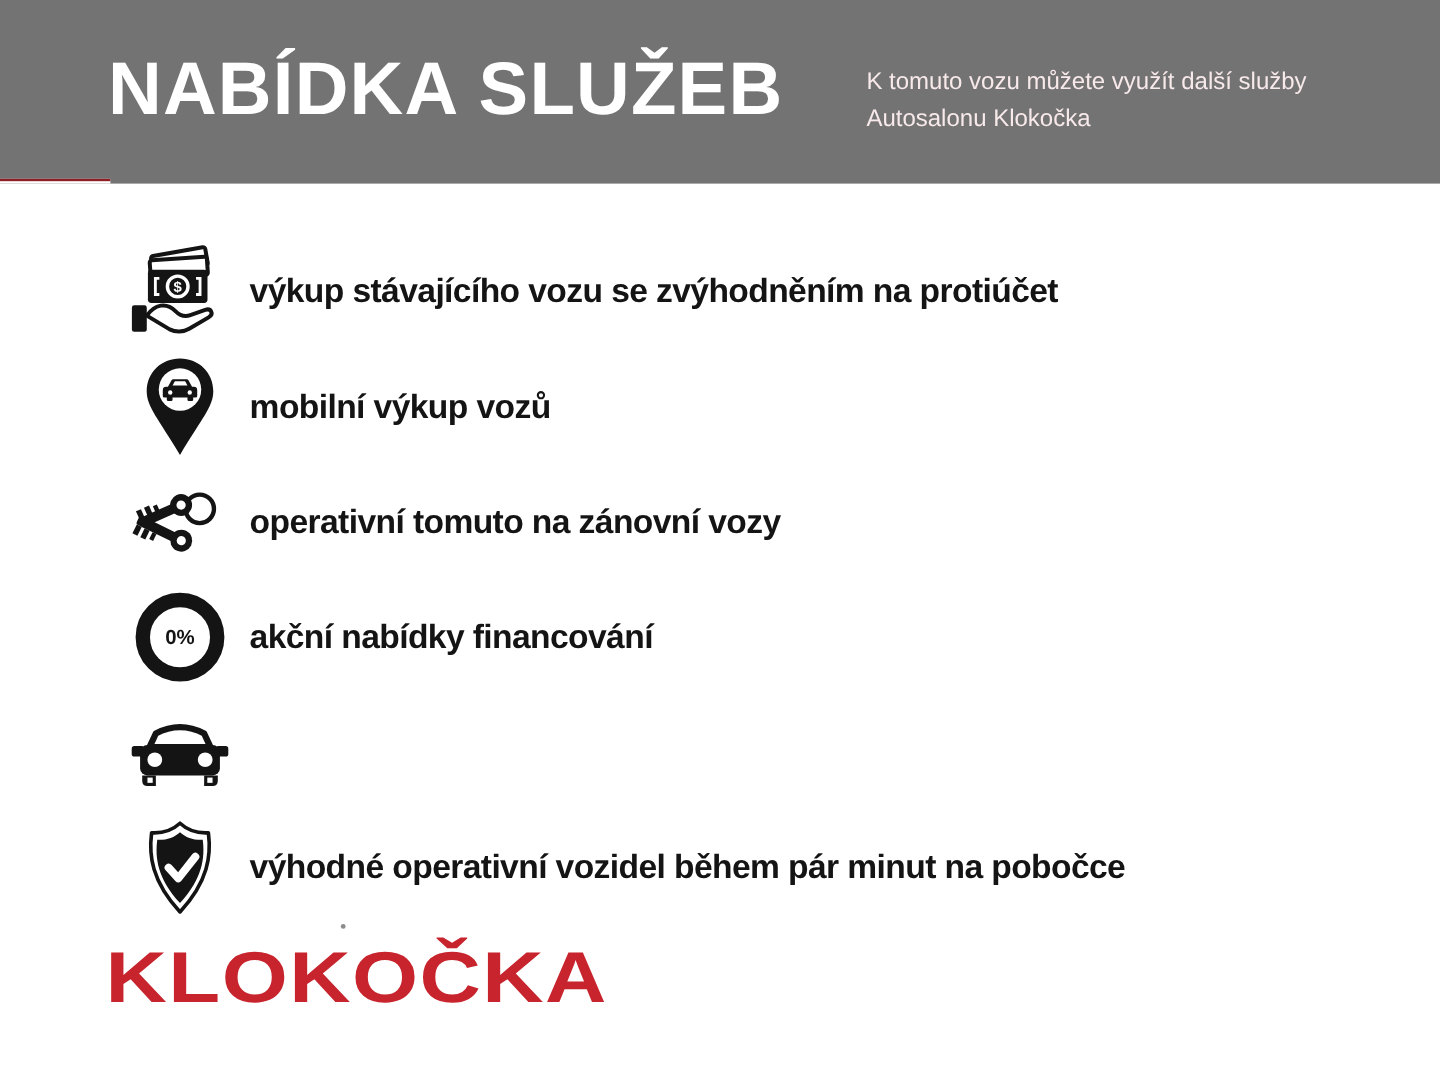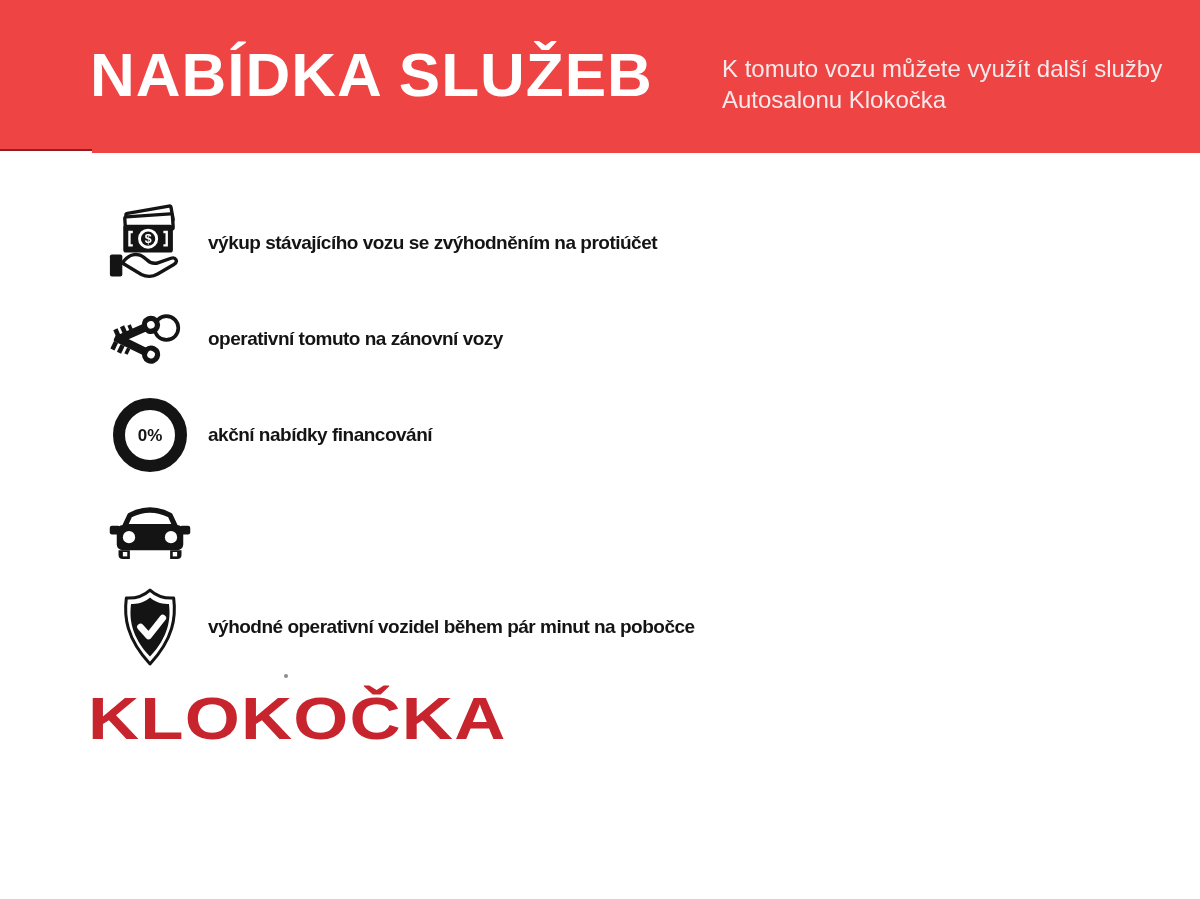--- a/index.html
+++ b/index.html
@@ -14,39 +14,39 @@
     height: 899px;
     background: #ffffff;
     overflow: hidden;
   }
 
   
   .band {
     position: relative;
     width: 100%;
     height: 153px;
-    background: #ef4444;
+    background: #737373;
   }
   .band-title {
     position: absolute;
     left: 90px;
     top: 44px;
     margin: 0;
     font-size: 62px;
     font-weight: bold;
     letter-spacing: 1px;
     color: #ffffff;
     line-height: 1;
     white-space: nowrap;
   }
   .band-subtitle {
     position: absolute;
     left: 722px;
     top: 53px;
-    font-size: 24px;
+    font-size: 20px;
     line-height: 31px;
     color: #f8e9ea;
     font-weight: normal;
   }
   .band-notch {
     position: absolute;
     left: 0;
     bottom: 0;
     width: 92px;
     height: 2px;
@@ -65,21 +65,21 @@
   }
   .icon-cell {
     width: 84px;
     min-width: 84px;
     display: flex;
     align-items: center;
     justify-content: center;
   }
   .row-label {
     margin-left: 16px;
-    font-size: 19px;
+    font-size: 28px;
     font-weight: bold;
     letter-spacing: -0.5px;
     color: #141414;
     white-space: nowrap;
   }
 
   
   .footer {
     position: relative;
     margin: 14px 0 0 88px;
@@ -140,20 +140,33 @@
           <text x="42" y="44.5" font-size="13" font-weight="bold" fill="#ffffff" text-anchor="middle" font-family="Liberation Sans, sans-serif">$</text>
           <path d="M26,32.5 h-3.5 v14 h3.5" stroke="#ffffff" stroke-width="2.5" fill="none"></path>
           <path d="M58,32.5 h3.5 v14 h-3.5" stroke="#ffffff" stroke-width="2.5" fill="none"></path>
           <rect x="2" y="56" width="13" height="23" rx="2" fill="#141414"></rect>
           <path d="M15,65 c7,-10 17,-12 25,-4 c4,4 9,5 13,3.5 l13,-4.5 c5,-1.8 8,3.5 3,6.5 l-17,10 c-5,3 -12,3 -17,0.5 z" fill="#ffffff" stroke="#141414" stroke-width="3.5" stroke-linejoin="round"></path>
         </svg>
       </span>
       <span class="row-label">výkup stávajícího vozu se zvýhodněním na protiúčet</span>
     </div>
 
+    <div class="row">
+      <span class="icon-cell">
+        <svg width="78" height="88" viewBox="0 0 80 92" aria-hidden="true">
+          <path d="M40,4 C56.5,4 69,16.5 69,32.5 C69,46 59,56 40,88 C21,56 11,46 11,32.5 C11,16.5 23.5,4 40,4 Z" fill="#141414"></path>
+          <circle cx="40" cy="31" r="18.5" fill="#ffffff"></circle>
+          <path d="M29.5,28.5 l3,-5.5 a2,2 0 0 1 1.8,-1 h11.4 a2,2 0 0 1 1.8,1 l3,5.5 h1.5 a3,3 0 0 1 3,3 v5 a1.5,1.5 0 0 1 -1.5,1.5 h-2 v1.8 a1.2,1.2 0 0 1 -1.2,1.2 h-2.6 a1.2,1.2 0 0 1 -1.2,-1.2 v-1.8 h-13 v1.8 a1.2,1.2 0 0 1 -1.2,1.2 h-2.6 a1.2,1.2 0 0 1 -1.2,-1.2 v-1.8 h-2 a1.5,1.5 0 0 1 -1.5,-1.5 v-5 a3,3 0 0 1 3,-3 z" fill="#141414"></path>
+          <path d="M33.5,27.5 l2,-3.8 h9 l2,3.8 z" fill="#ffffff"></path>
+          <circle cx="31.5" cy="33.5" r="1.9" fill="#ffffff"></circle>
+          <circle cx="48.5" cy="33.5" r="1.9" fill="#ffffff"></circle>
+        </svg>
+      </span>
+      <span class="row-label">mobilní výkup vozů</span>
+    </div>
 
     <div class="row">
       <span class="icon-cell">
         <svg width="88" height="78" viewBox="0 0 92 80" aria-hidden="true">
           <circle cx="64" cy="28" r="13" fill="none" stroke="#141414" stroke-width="4"></circle>
           <g transform="rotate(-24 40 26)">
             <rect x="6" y="23" width="36" height="9" rx="2" fill="#141414"></rect>
             <rect x="7" y="16" width="5" height="9" fill="#141414"></rect>
             <rect x="15" y="16" width="5" height="9" fill="#141414"></rect>
             <rect x="23" y="18" width="4" height="7" fill="#141414"></rect>

